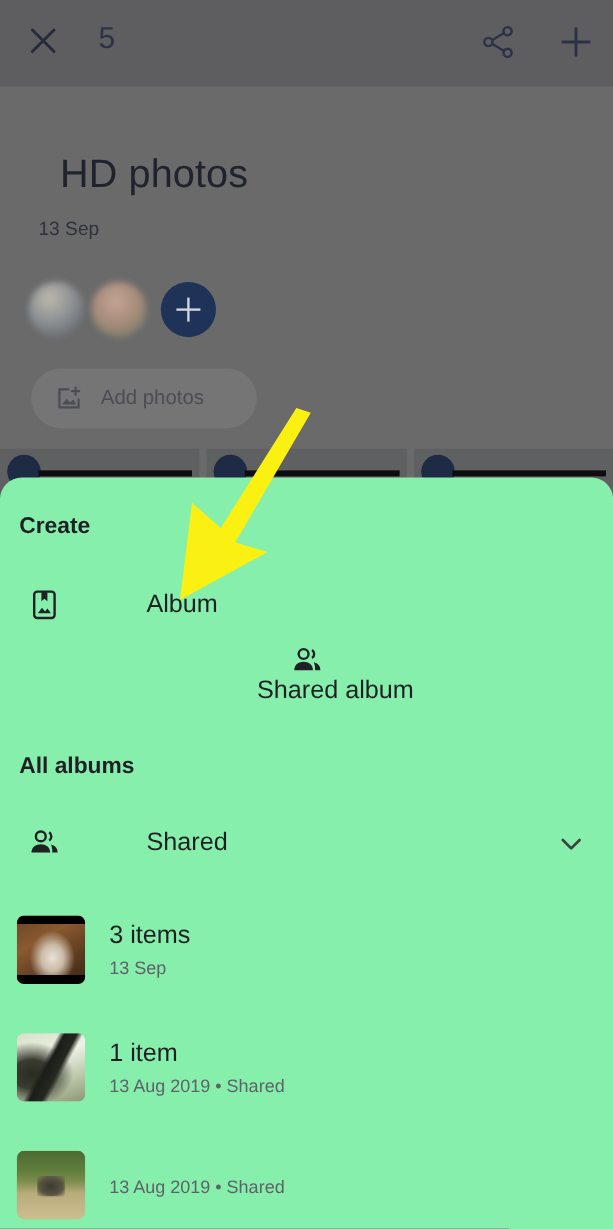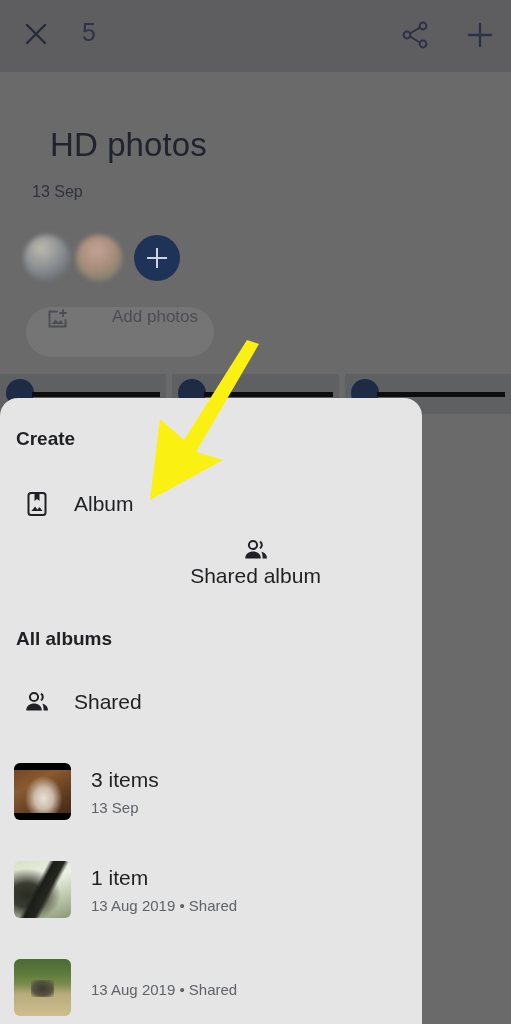--- a/index.html
+++ b/index.html
@@ -109,24 +109,23 @@
     left: 22px; top: 13px; width: 2px; height: 20px;
   }
 
   .add-photos {
     position: absolute;
     left: 26px; top: 307px;
     width: 188px; height: 50px;
     border-radius: 25px;
     background: #757576;
     display: flex;
-    align-items: flex-start;
+    align-items: center;
     padding-left: 20px;
     box-sizing: border-box;
-    gap: 28px;
   }
   .add-photos .label {
     font-size: 17px;
     color: #4b4d53;
     margin-left: 14px;
   }
 
   .grid-strip {
     position: absolute;
     left: 0; top: 374px;
@@ -151,23 +150,23 @@
     left: 32px; top: 18px;
     right: 6px;
     height: 5px;
     background: #0d0d0f;
   }
 
   
   .sheet {
     position: absolute;
     left: 0; top: 398px;
-    width: 422px;
+    width: 511px;
     height: 626px;
-    background: #e5e5e5;
+    background: #86efac;
     border-radius: 18px 18px 0 0;
     overflow: hidden;
   }
   .section-header {
     position: absolute;
     left: 16px;
     font-size: 19px;
     font-weight: bold;
     color: #1f2023;
   }
@@ -184,20 +183,21 @@
   }
   .row .icon-cell {
     width: 74px;
     display: flex;
     justify-content: center;
     align-items: center;
   }
   .row .row-label {
     font-size: 21px;
     color: #1f2023;
+    margin-left: 48px;
   }
   .row-create-album { top: 74px; }
   .row-shared-album { top: 138px; flex-direction: column; }
   .row-shared-group { top: 272px; text-align: center; }
   .row .chevron {
     position: absolute;
     right: 22px;
     top: 20px;
     width: 26px; height: 26px;
   }

